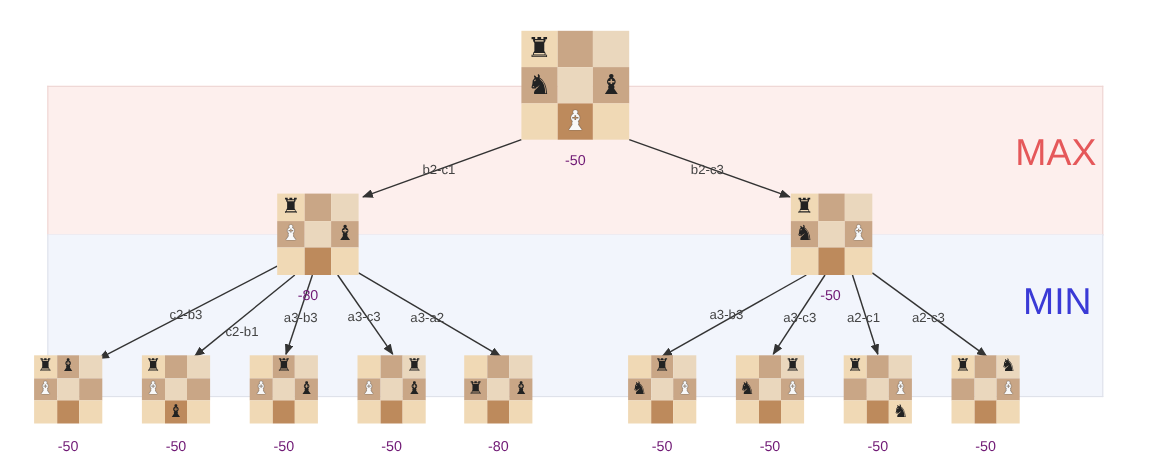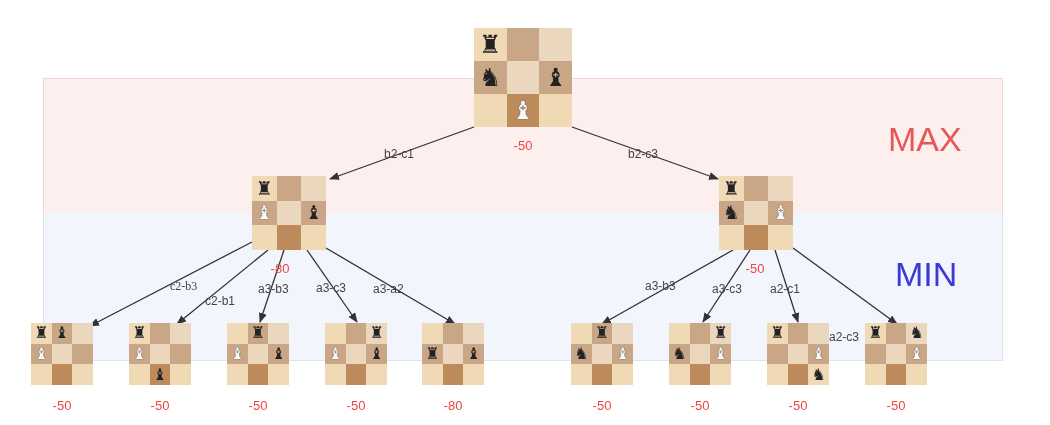--- a/index.html
+++ b/index.html
@@ -1,33 +1,33 @@
 <!DOCTYPE html>
 <html><head>
 <meta charset="utf-8">
 <style>
   html,body{margin:0;padding:0;background:#ffffff;}
   body{width:1050px;height:425px;position:relative;overflow:hidden;font-family:"Liberation Sans",sans-serif;}
   .band{position:absolute;left:43px;width:960px;box-sizing:border-box;}
   .band-max{top:78px;height:136px;background:#fdefed;border:1px solid #eed5d3;border-bottom:1px solid #d9c8cc;}
   .band-min{top:213px;height:148px;background:#f2f5fc;border:1px solid #dfe2ea;border-top:none;}
-  .band-label{position:absolute;font-size:34px;font-family:"Liberation Sans",sans-serif;}
+  .band-label{position:absolute;font-size:34px;font-family:"Liberation Sans",sans-serif;margin-left:35px;}
   .max-label{color:#e5585a;left:888px;top:120px;}
   .min-label{color:#3a3ad6;left:895px;top:255px;}
   svg.edges{position:absolute;left:0;top:0;width:1050px;height:425px;}
   .board{position:absolute;display:grid;grid-template-columns:repeat(3,1fr);grid-template-rows:repeat(3,1fr);}
   .sq{display:flex;align-items:center;justify-content:center;line-height:1;}
   .sq.l{background:#f0d9b5;}
   .sq.m{background:#ead7bd;}
   .sq.d{background:#c9a686;}
   .sq.dd{background:#bd8a5c;}
   .pc{display:block;}
   .pc.black{color:#222;}
   .pc.white{color:#f8f8f8;text-shadow:0 0 1px #555,0 0 1px #555;}
-  .val{position:absolute;font-size:13px;color:#ef4444;text-align:center;width:60px;}
+  .val{position:absolute;font-size:13px;color:#701a75;text-align:center;width:60px;}
   .edge-label{position:absolute;font-size:12px;color:#444;background:transparent;white-space:nowrap;}
 </style>
 </head>
 <body>
 
 <div class="band band-max"></div>
 <div class="band band-min"></div>
 <div class="band-label max-label">MAX</div>
 <div class="band-label min-label">MIN</div>
 
@@ -107,29 +107,29 @@
     <div class="sq dd"></div>
     <div class="sq l"></div>
   </div>
 
 <div class="val" style="left:260px;top:261px;width:40px;">-80</div>
 <div class="val" style="left:735px;top:261px;width:40px;">-50</div>
 
 <div class="edge-label" style="left:384px;top:147px;">b2-c1</div>
 <div class="edge-label" style="left:628px;top:147px;">b2-c3</div>
 
-<div class="edge-label" style="left:170px;top:279px;font-family:Liberation Serif, serif;">c2-b3</div>
+<div class="edge-label" style="left:154px;top:279px;">c2-b3</div>
 <div class="edge-label" style="left:205px;top:294px;">c2-b1</div>
 <div class="edge-label" style="left:258px;top:282px;">a3-b3</div>
 <div class="edge-label" style="left:316px;top:281px;">a3-c3</div>
 <div class="edge-label" style="left:373px;top:282px;">a3-a2</div>
 <div class="edge-label" style="left:645px;top:279px;">a3-b3</div>
 <div class="edge-label" style="left:712px;top:282px;">a3-c3</div>
 <div class="edge-label" style="left:770px;top:282px;">a2-c1</div>
-<div class="edge-label" style="left:829px;top:282px;margin-top:48px;">a2-c3</div>
+<div class="edge-label" style="left:829px;top:282px;">a2-c3</div>
 
 <div id="leaf-0" class="board" style="left:31px;top:323px;width:62px;height:62px;">
     <div class="sq l">
       <span class="pc black" style="font-size: 16px;">♜</span>
     </div>
     <div class="sq d">
       <span class="pc black" style="font-size: 16px;">♝</span>
     </div>
     <div class="sq m"></div>
     <div class="sq d">

